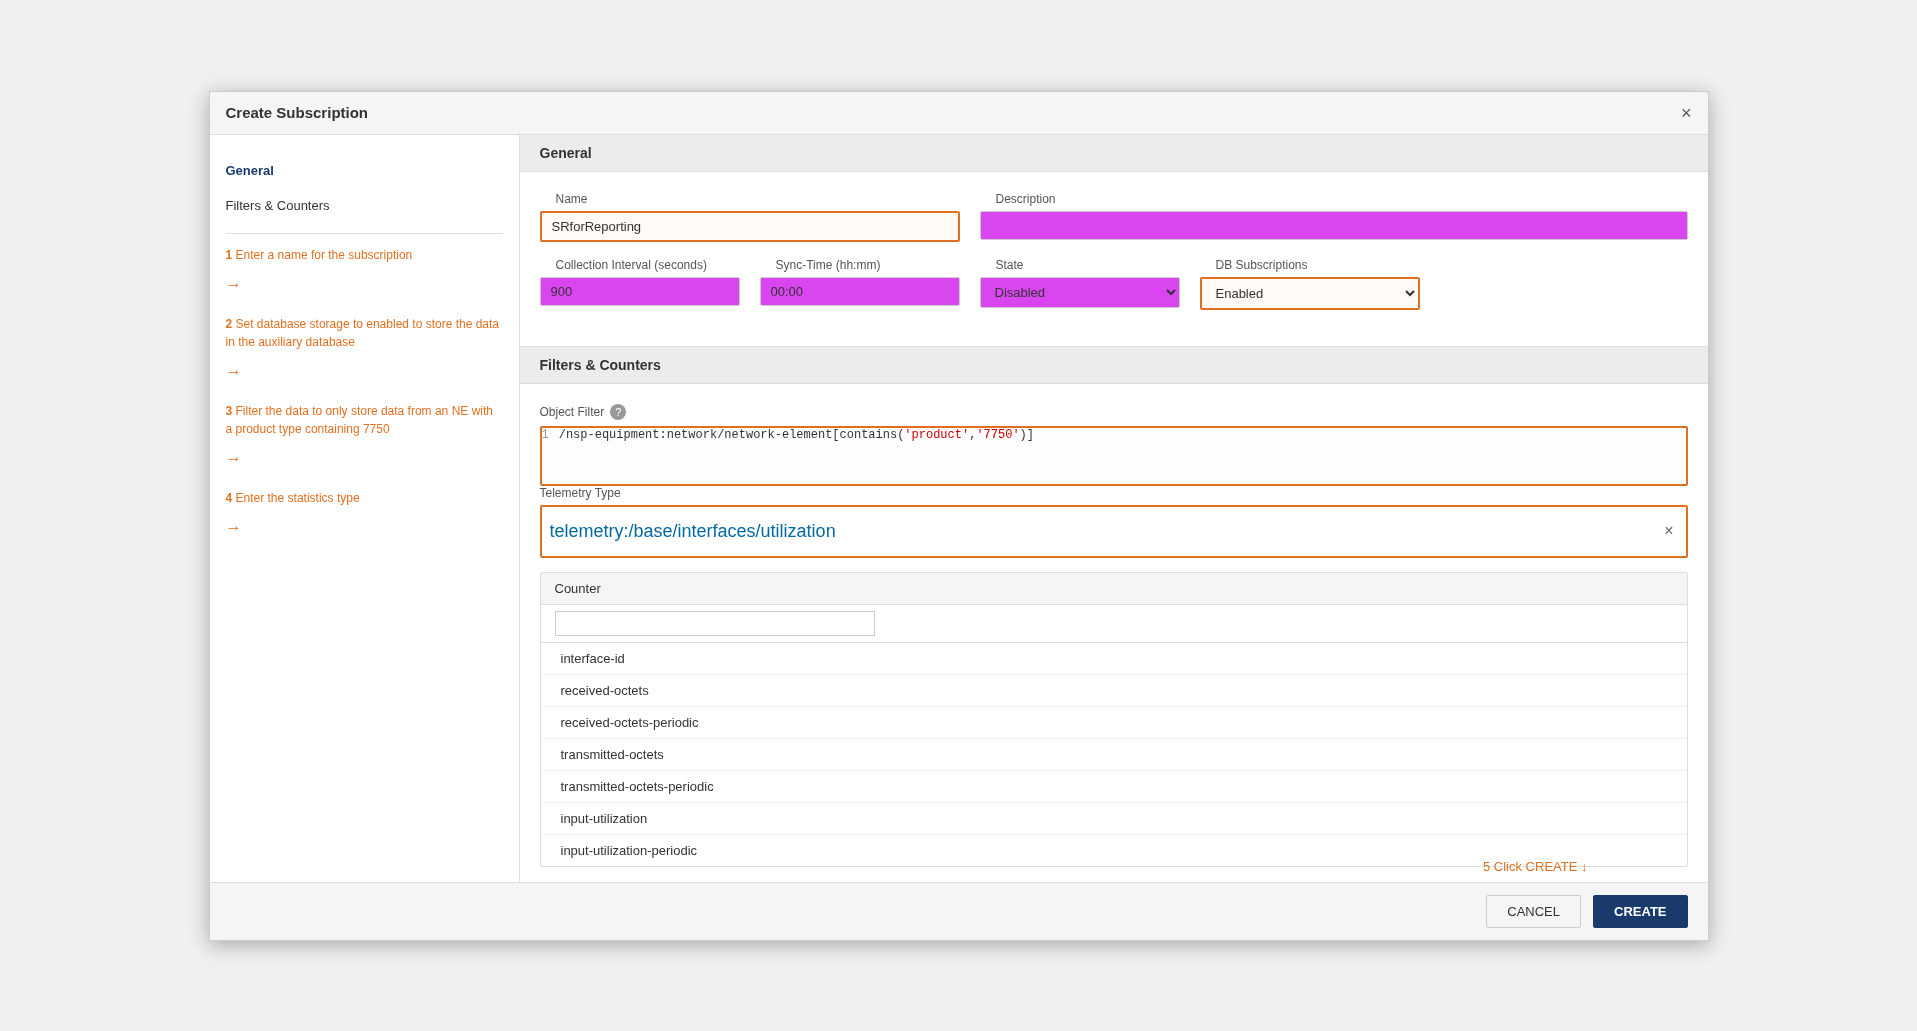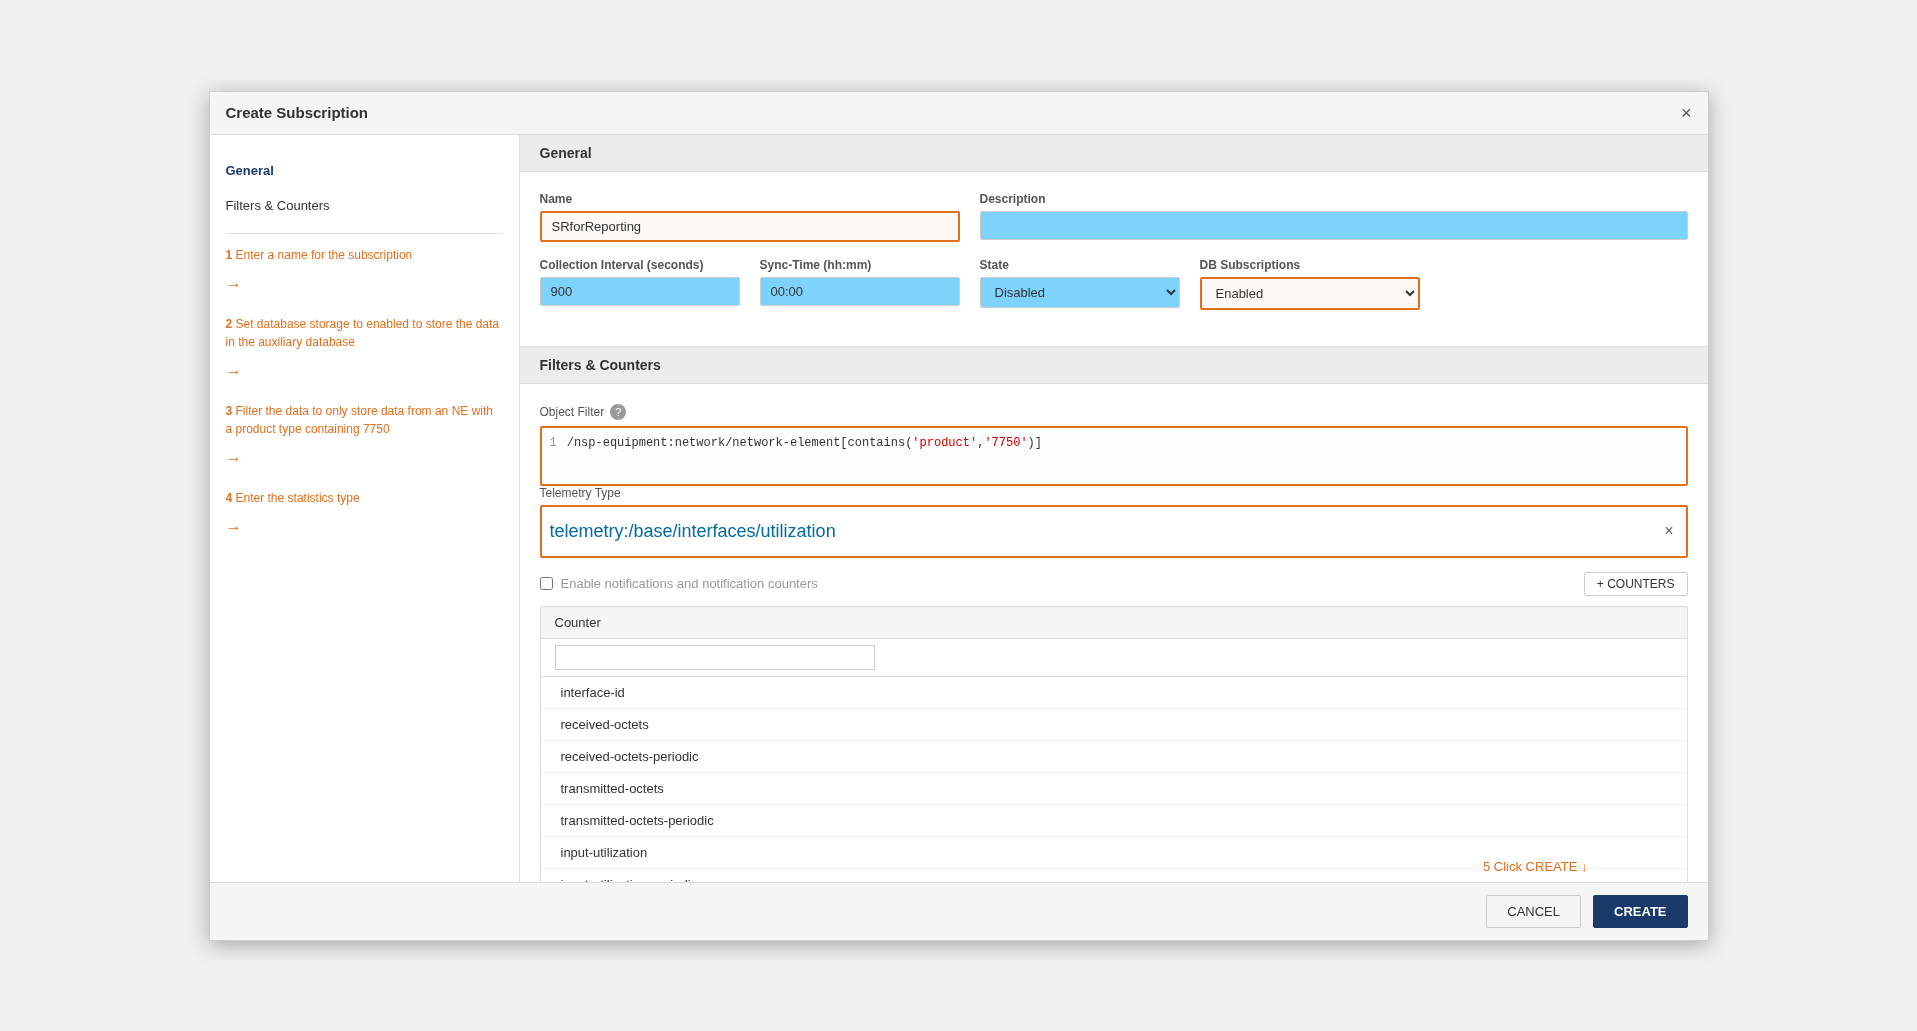--- a/index.html
+++ b/index.html
@@ -127,30 +127,31 @@
 
     .form-group {
       display: flex;
       flex-direction: column;
       gap: 5px;
     }
 
     .form-group label {
       font-size: 12px;
       color: #555;
-      font-weight: bold;
+      font-weight: normal;
+      margin-left: 16px;
     }
 
     .form-group input[type="text"],
     .form-group select {
       border: 1px solid #ccc;
       padding: 6px 10px;
       font-size: 13px;
       border-radius: 2px;
-      background: #7dd3fc;
+      background: #d946ef;
       color: #333;
     }
 
     .form-group.name-group { flex: 0 0 420px; }
     .form-group.desc-group { flex: 1; }
     .form-group.collection-group { flex: 0 0 200px; }
     .form-group.sync-group { flex: 0 0 200px; }
     .form-group.state-group { flex: 0 0 200px; }
     .form-group.db-group { flex: 0 0 220px; }
 
@@ -162,21 +163,21 @@
     .highlighted-select {
       border: 2px solid #e07020 !important;
       background: #fffaf5 !important;
     }
 
     
     .code-editor {
       border: 2px solid #e07020;
       border-radius: 2px;
       background: #fdfdfd;
-      padding: 8px;
+      padding: 0;
       font-family: 'Courier New', monospace;
       font-size: 12px;
       min-height: 60px;
       width: 100%;
     }
 
     .code-editor .line-num {
       color: #999;
       margin-right: 10px;
       user-select: none;
@@ -439,27 +440,20 @@
         </div>
 
         <div style="margin-bottom: 14px;">
           <label style="font-size:12px; color:#555; display:block; margin-bottom:5px;">Telemetry Type</label>
           <div class="telemetry-input-wrapper">
             <input type="text" class="telemetry-input" value="telemetry:/base/interfaces/utilization" style="">
             <button class="clear-btn">×</button>
           </div>
         </div>
 
-        <div class="checkbox-row">
-          <label class="checkbox-label">
-            <input type="checkbox" style="">
-            <span>Enable notifications and notification counters</span>
-          </label>
-          <button class="counters-btn">+ COUNTERS</button>
-        </div>
 
         <div class="counters-table">
           <div class="counters-table-header">Counter</div>
           <div class="counter-search">
             <input type="text" value="" style="">
           </div>
           <div>
             <div class="counter-list-item">interface-id</div>
             <div class="counter-list-item">received-octets</div>
             <div class="counter-list-item">received-octets-periodic</div>

